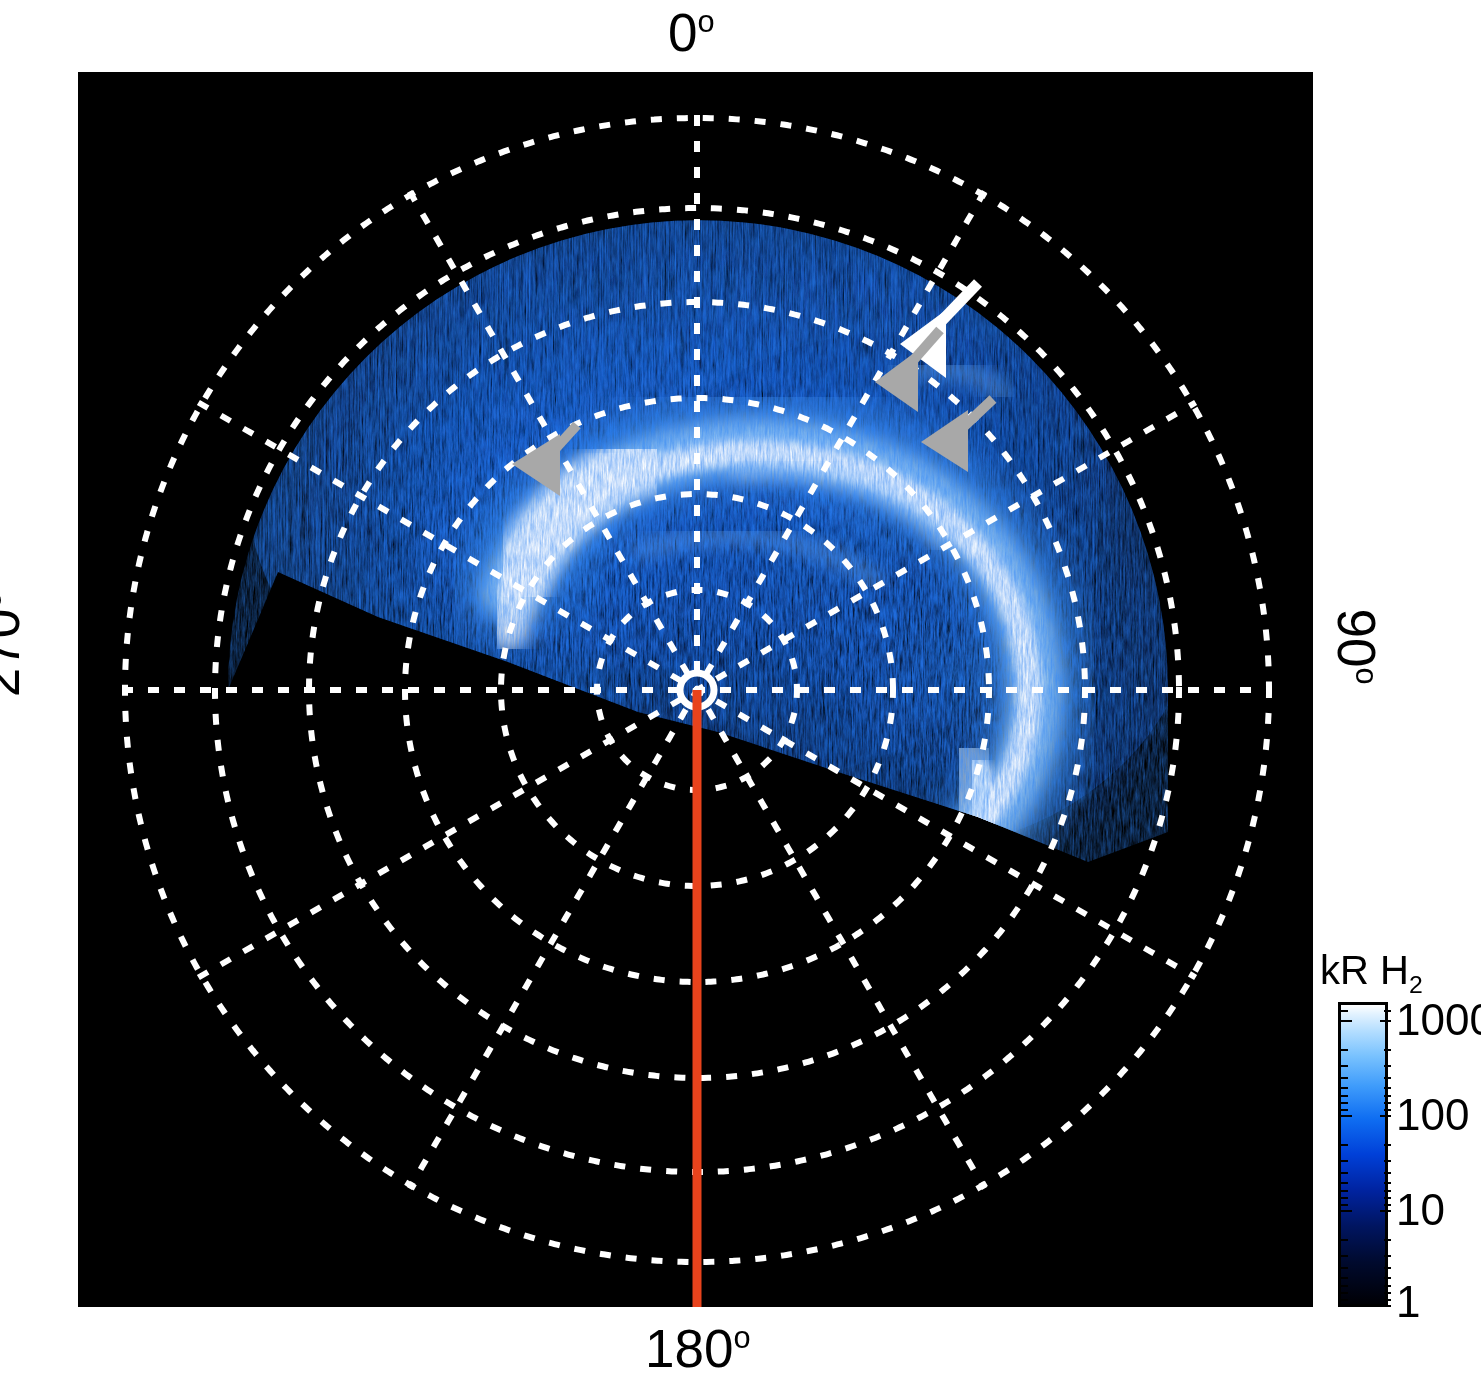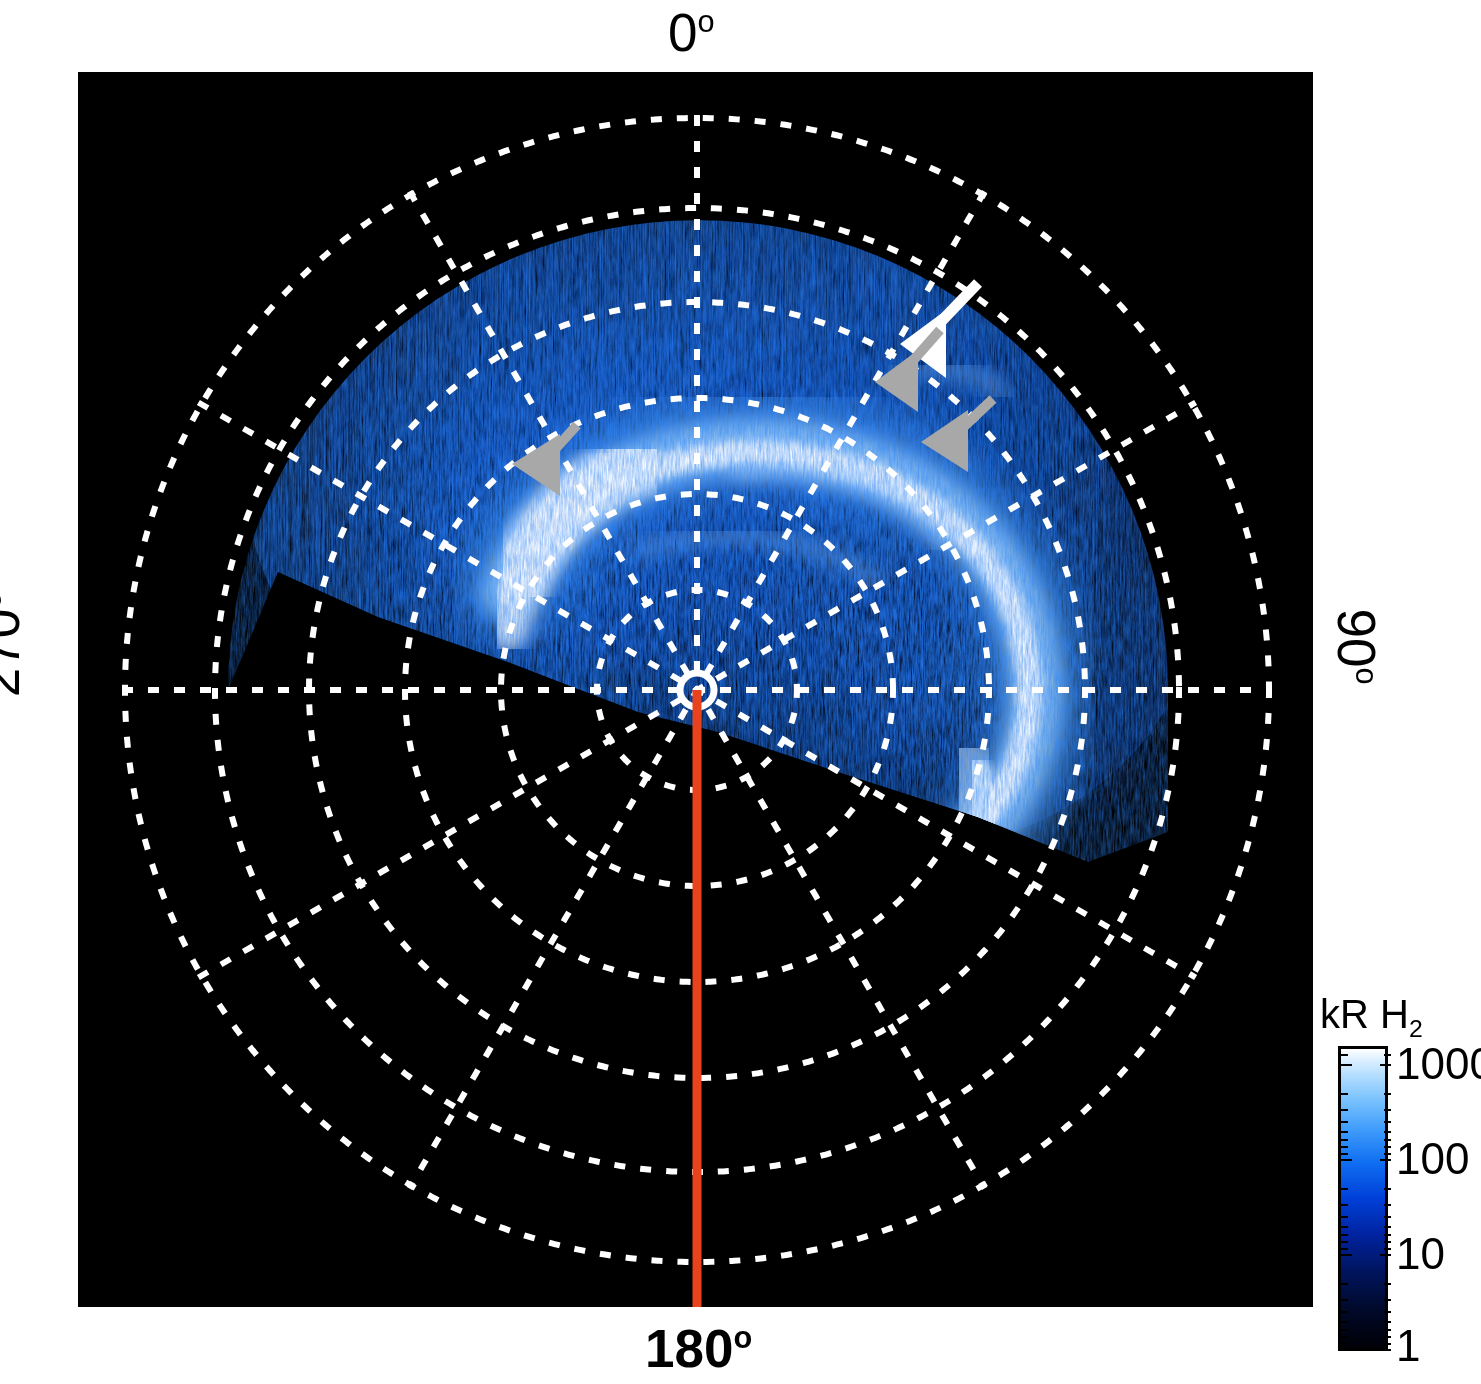--- a/index.html
+++ b/index.html
@@ -18,26 +18,26 @@
   }
   #plot-svg{position:absolute;left:0;top:0;width:1235px;height:1235px;display:block;}
 
   
   .deg-label{
     position:absolute;color:#000;font-size:53px;line-height:1;
     font-family:"Liberation Sans",sans-serif;white-space:nowrap;
   }
   .deg-label sup{font-size:0.58em;vertical-align:super;line-height:0;}
   #label-0   {left:668px;top:6px;}
-  #label-180 {left:645px;top:1322px;font-weight:bold;}
+  #label-180 {left:645px;top:1322px;}
   #label-270 {left:-52px;top:618px;transform:rotate(-90deg);transform-origin:center center;}
   #label-90  {left:1318px;top:620px;transform:rotate(90deg);transform-origin:center center;}
 
   
-  #colorbar-group{position:absolute;left:1318px;top:950px;width:163px;height:370px;margin-top:44px;}
+  #colorbar-group{position:absolute;left:1318px;top:950px;width:163px;height:370px;}
   #cb-title{
     position:absolute;left:2px;top:0px;color:#000;font-size:40px;line-height:1;
     white-space:nowrap;
   }
   #cb-title sub{font-size:0.62em;vertical-align:sub;line-height:0;}
   #cb-box{
     position:absolute;left:20px;top:52px;width:50px;height:305px;
     border:3px solid #000;box-sizing:border-box;
     background:linear-gradient(to top,
       #000005 0%,

